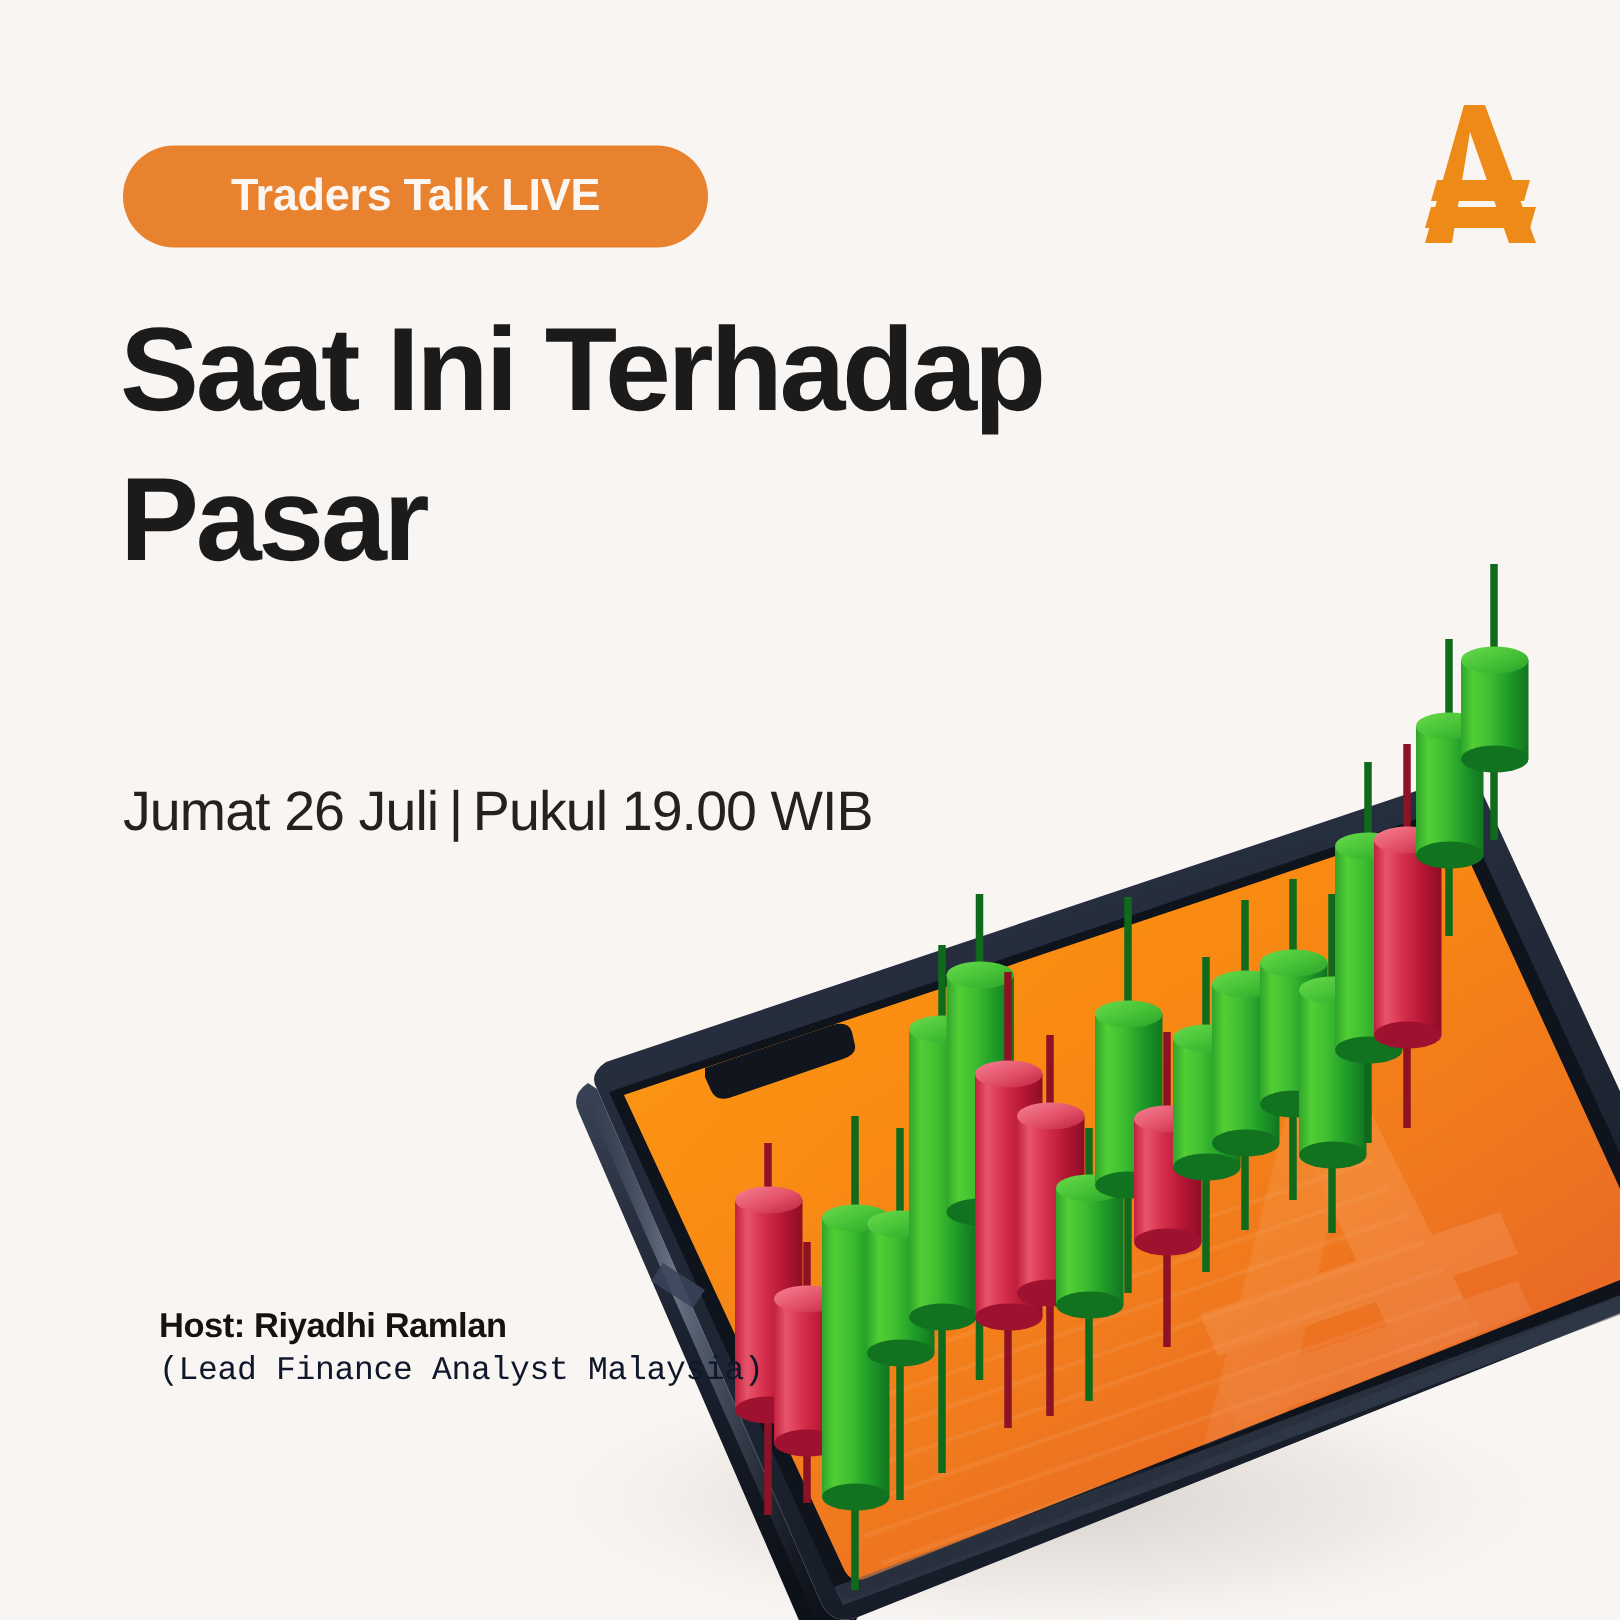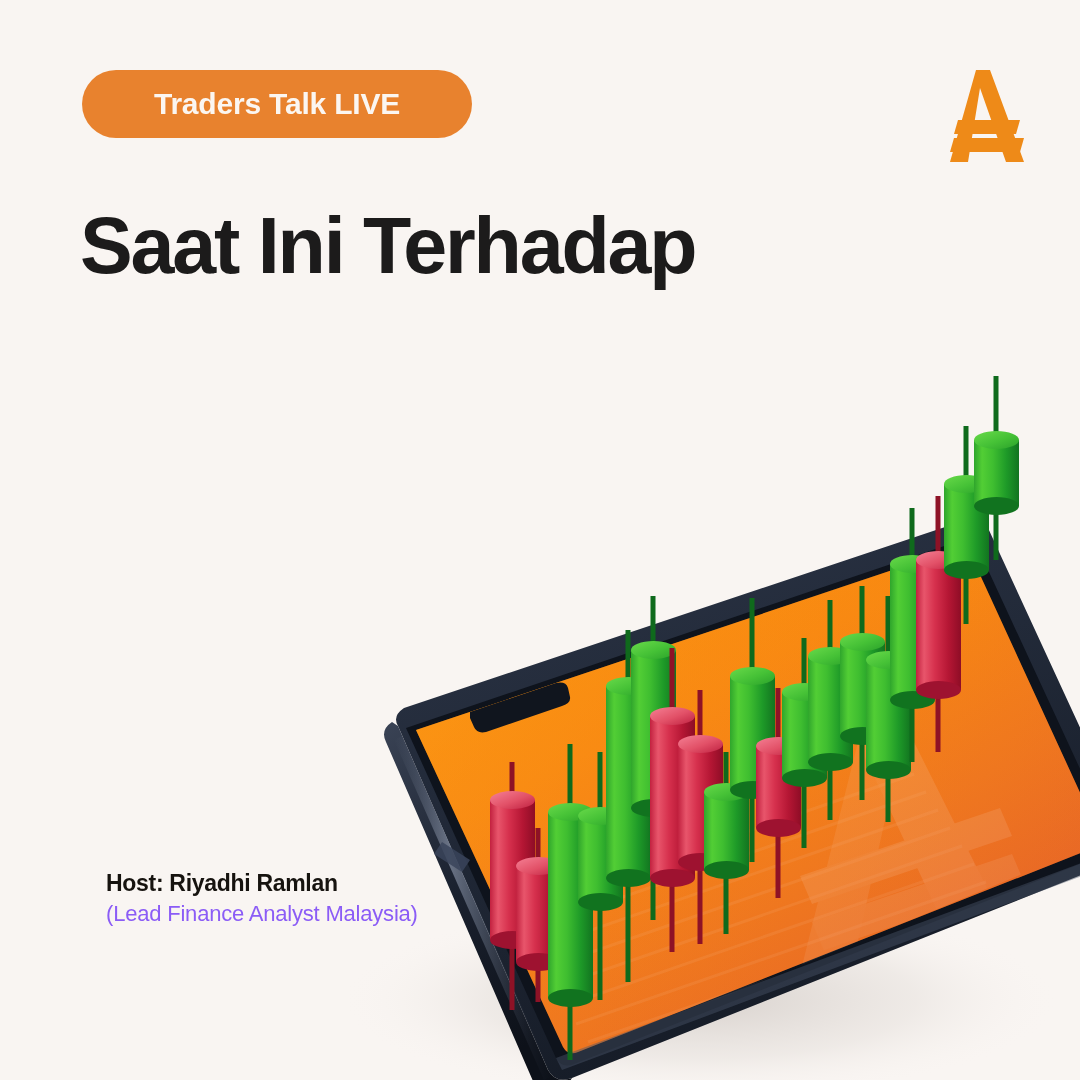--- a/index.html
+++ b/index.html
@@ -24,21 +24,21 @@
     left:0; top:0; width:1080px; height:1080px;
     z-index:1;
   }
 
   
   #content { position:absolute; inset:0; z-index:3; }
 
   
   #badge {
     position:absolute;
-    left:82px; top:70px;
+    left:82px; top:97px;
     width:390px; height:68px;
     background:#E8822E;
     border-radius:40px;
     display:flex; align-items:center; justify-content:center;
   }
   #badge-label {
     color:#FBF6F1;
     font-size:30px;
     font-weight:bold;
     letter-spacing:-0.2px;
@@ -88,24 +88,25 @@
     font-size:23px;
     font-weight:bold;
     color:#16130F;
     letter-spacing:-0.3px;
     line-height:31px;
     white-space:nowrap;
   }
   .credit-role {
     font-size:22px;
     font-weight:400;
-    color:#8b5cf6;
+    color:#0f172a;
     letter-spacing:-0.2px;
     line-height:30px;
     white-space:nowrap;
+    font-family:Liberation Mono, monospace;
   }
 </style>
 </head>
 <body>
 
 <div id="poster">
 
   <svg id="illustration" viewBox="0 0 1080 1080" width="1080" height="1080" aria-hidden="true">
     <defs>
 
@@ -369,22 +370,24 @@
     <svg id="logo" viewBox="0 0 104 106">
       <g fill="#EE8A18">
         <path d="M 48 8 L 62 8 L 96 100 L 78 100 L 52 26 L 40 100 L 22 100 Z"></path>
         <path d="M 30 58 L 92 58 L 88 72 L 26 72 Z"></path>
         <path d="M 26 76 L 96 76 L 92 90 L 22 90 Z"></path>
       </g>
     </svg>
 
     <div id="headline">
       <span class="hl">Saat Ini Terhadap</span>
+      <span class="hl">Pasar</span>
     </div>
 
+    <div id="datetime"><span>Jumat 26 Juli</span><span class="sep">|</span><span>Pukul 19.00 WIB</span></div>
 
     <div id="credits">
       <div class="credit-block">
         <div class="credit-name">Host: Riyadhi Ramlan</div>
         <div class="credit-role">(Lead Finance Analyst Malaysia)</div>
       </div>
       <div class="credit-block">
       </div>
     </div>
 

